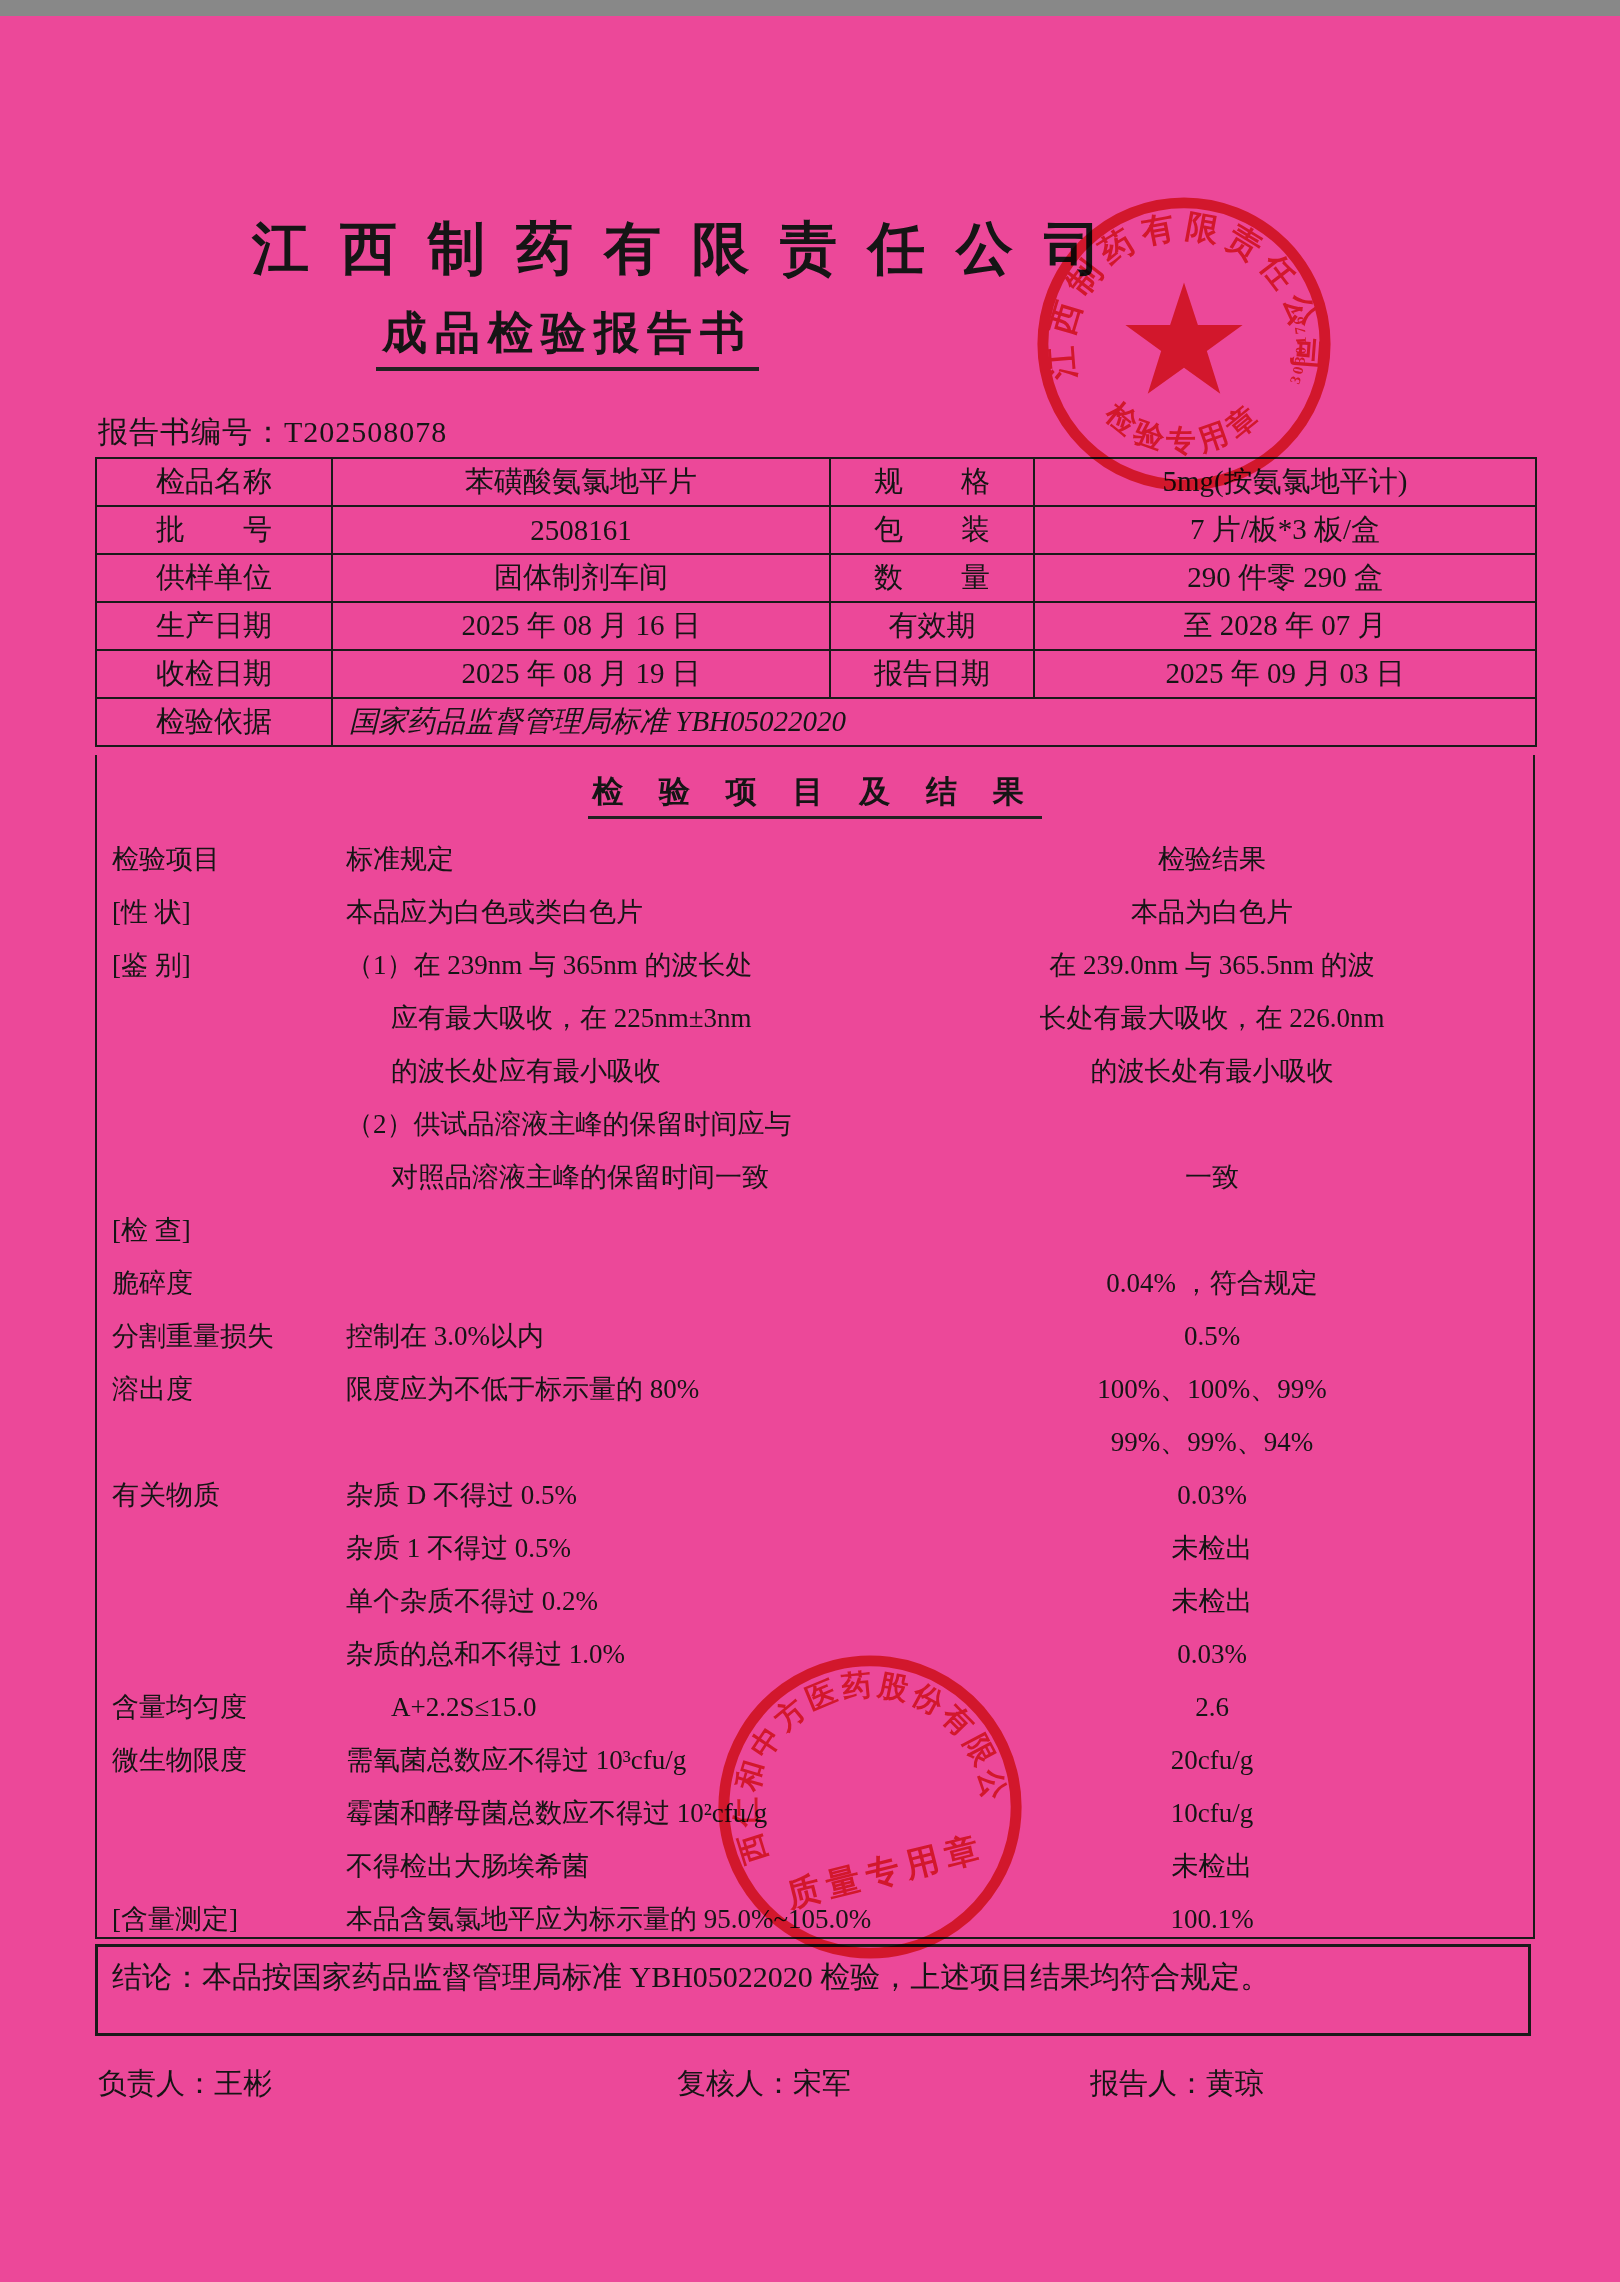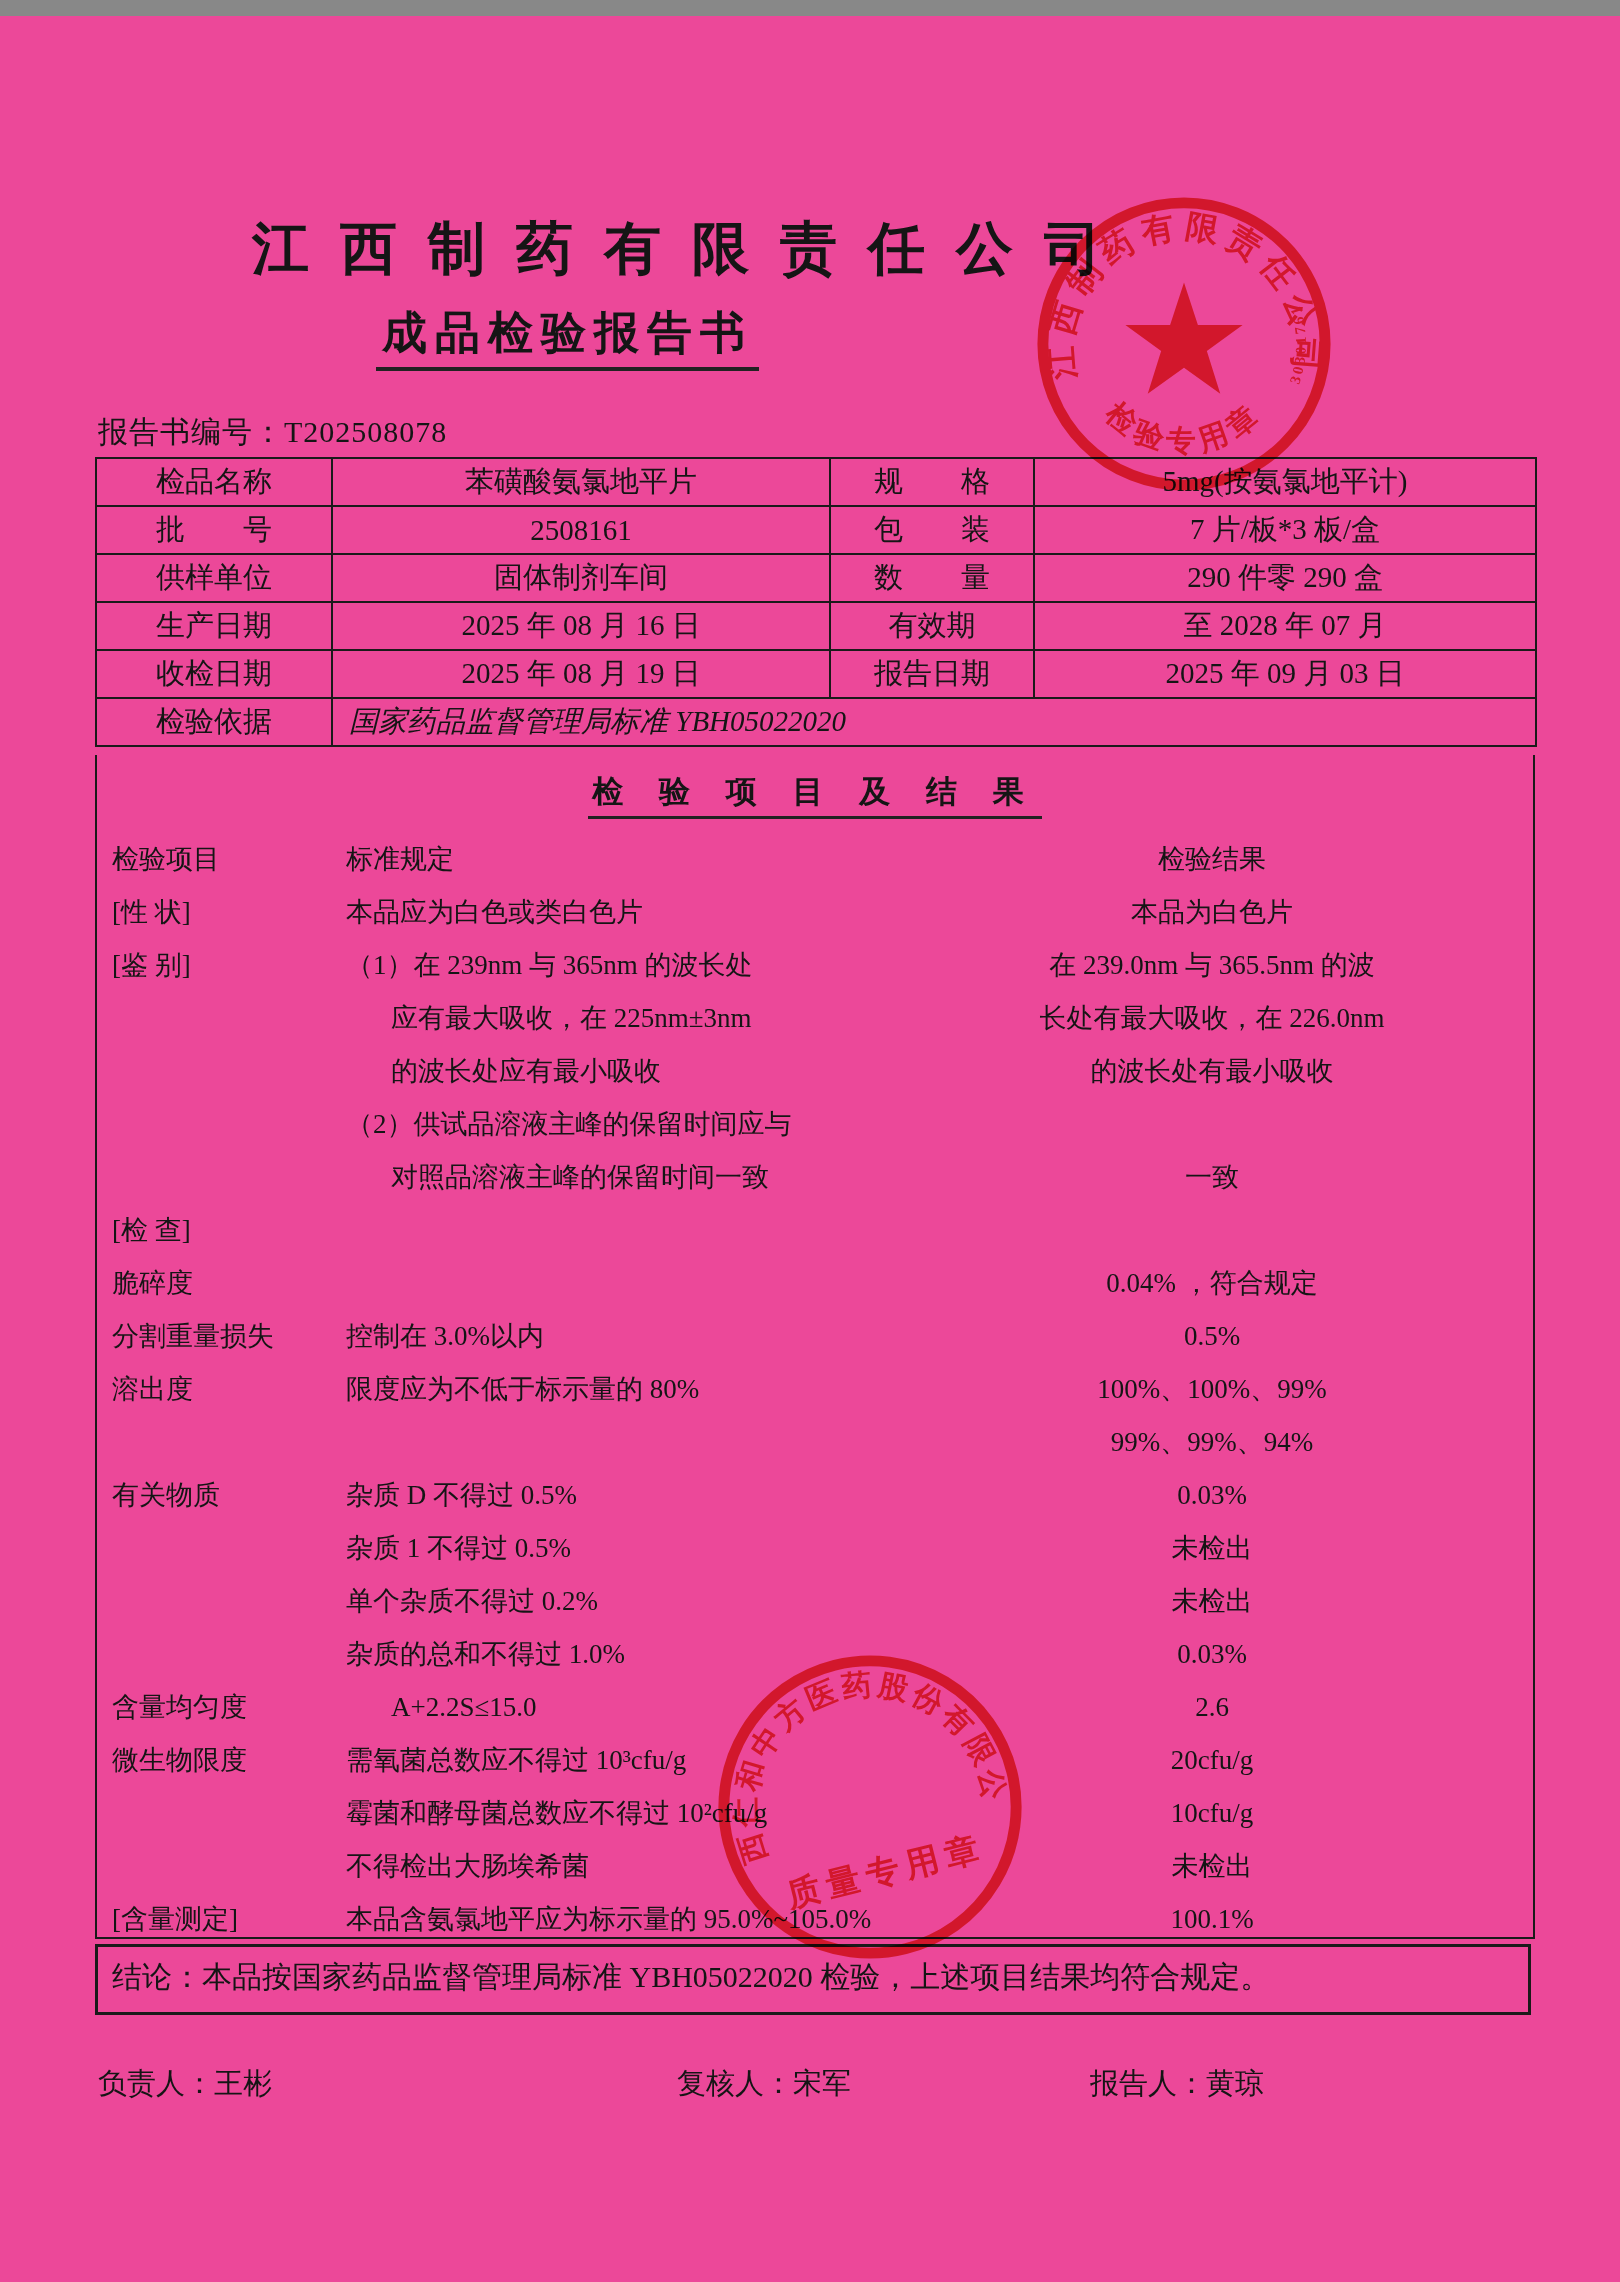--- a/index.html
+++ b/index.html
@@ -70,21 +70,21 @@
   }
   .rhead,.rline{position:relative;height:53px;line-height:53px;white-space:nowrap;}
   .rhead{margin-top:14px;}
   .c-item{position:absolute;left:15px;}
   .c-std{position:absolute;left:249px;}
   .c-std.ind{left:294px;}
   .c-std-h{position:absolute;left:249px;width:637px;text-align:left;}
   .c-res{position:absolute;left:886px;width:458px;text-align:center;}
   
   .conclusion-box{
-    position:absolute;top:1928px;left:95px;width:1436px;height:71px;
+    position:absolute;top:1928px;left:95px;width:1436px;height:92px;
     border:3px solid #1a1a1a;
     font-size:30px;line-height:1.35;
     padding:10px 0 0 14px;box-sizing:border-box;
   }
   
   .footer{position:absolute;top:2048px;left:95px;width:1440px;font-size:29px;}
   .footer .sig{position:absolute;white-space:nowrap;}
   .sig.resp{left:3px;}
   .sig.review{left:582px;}
   .sig.report{left:995px;}

